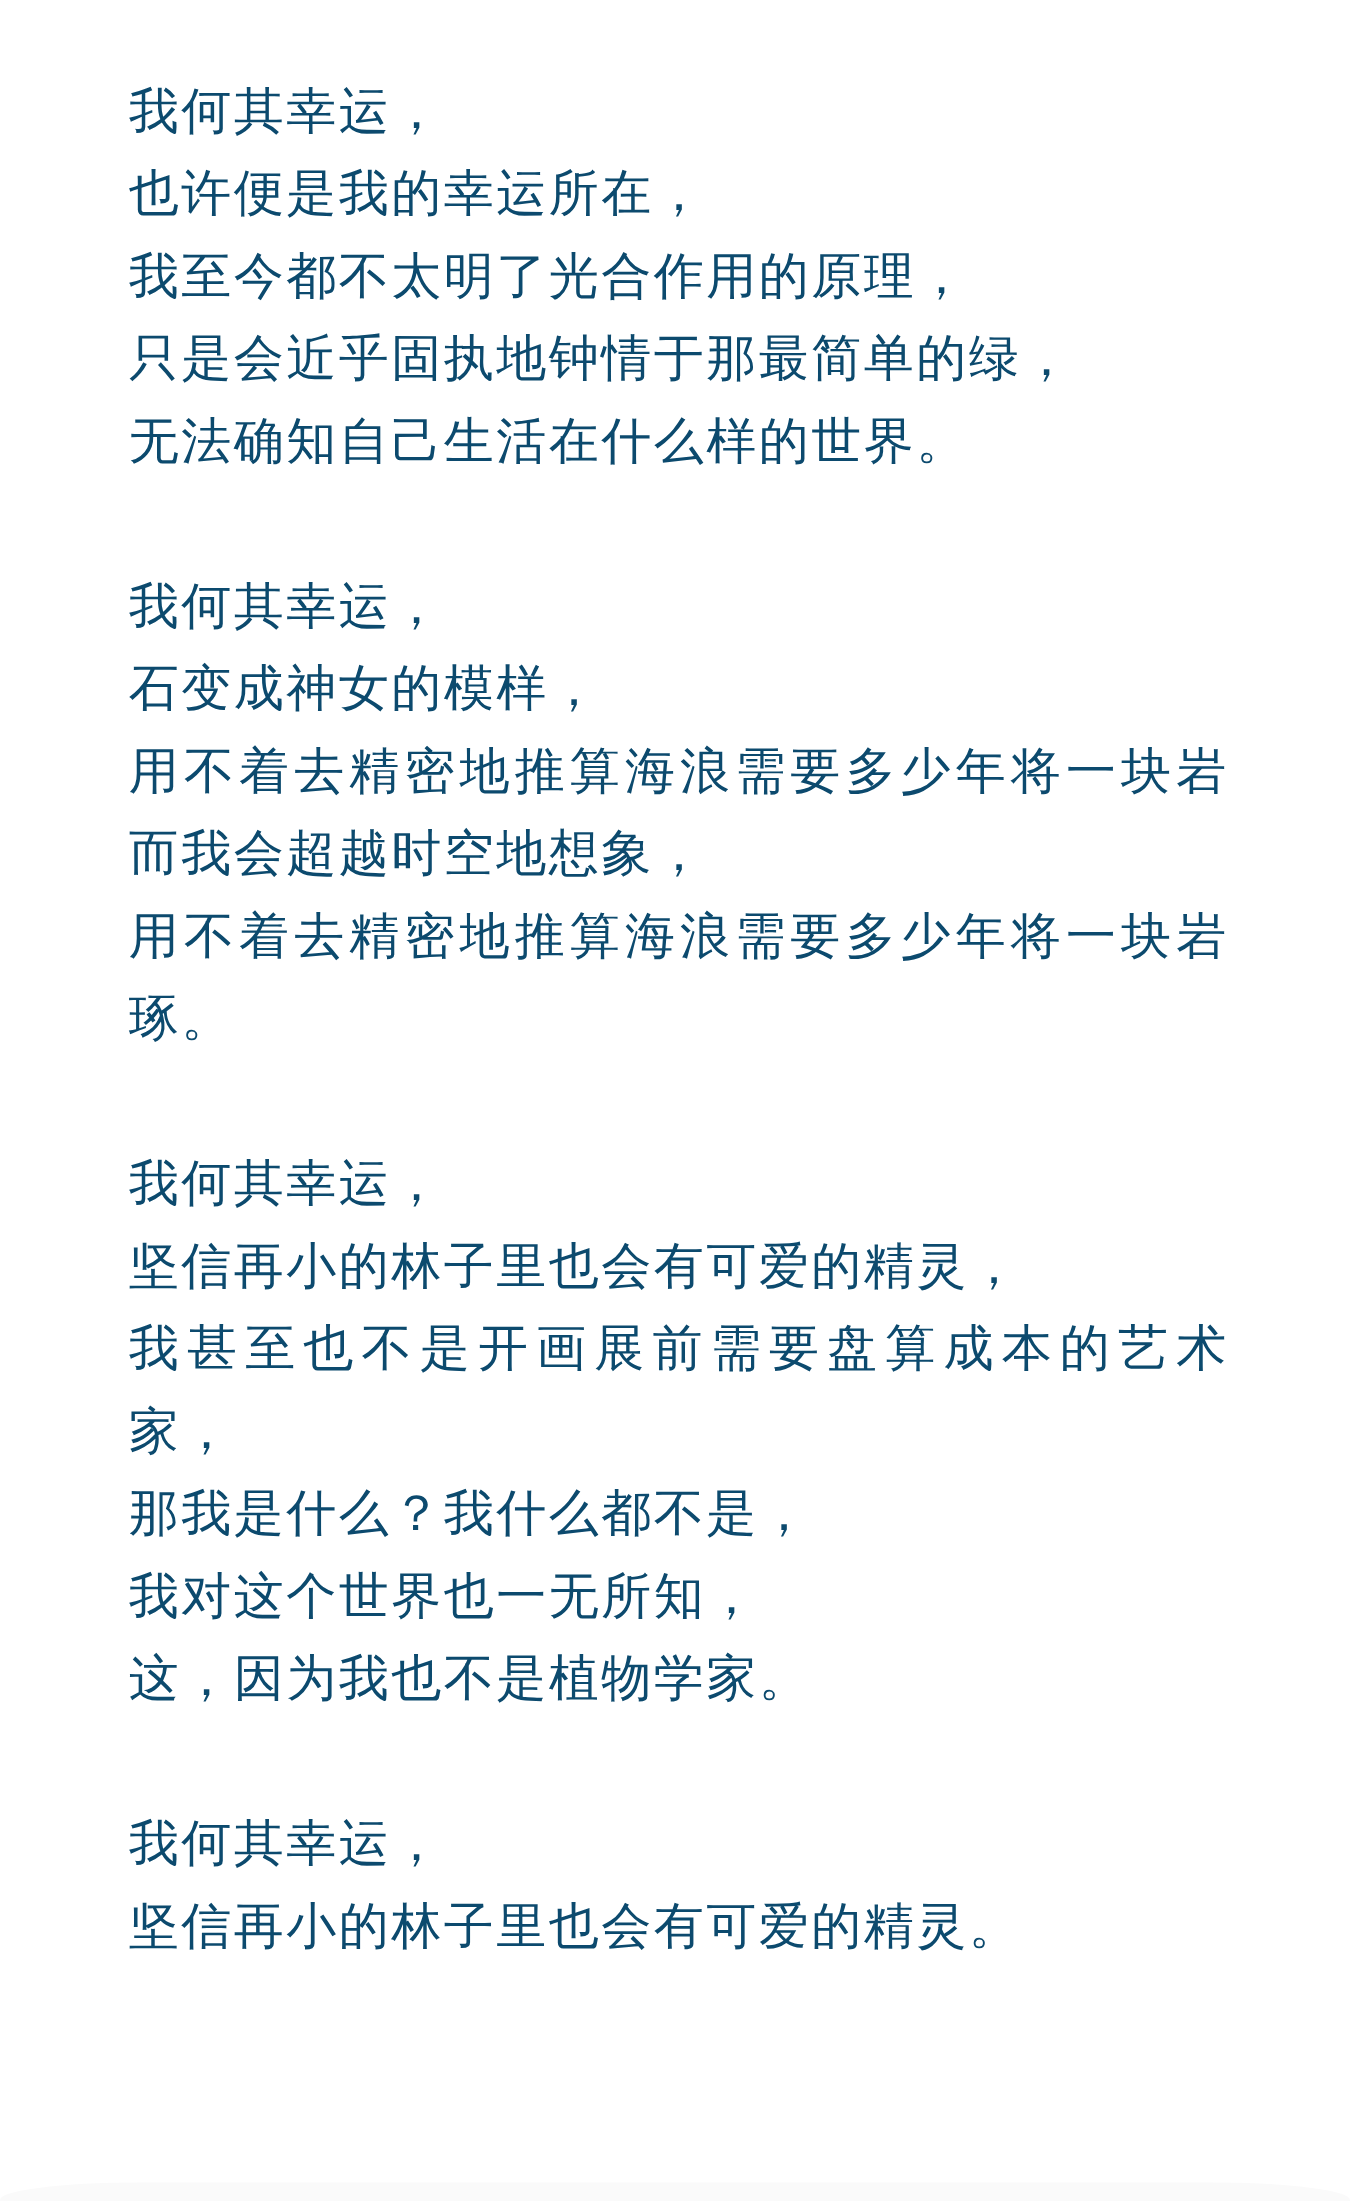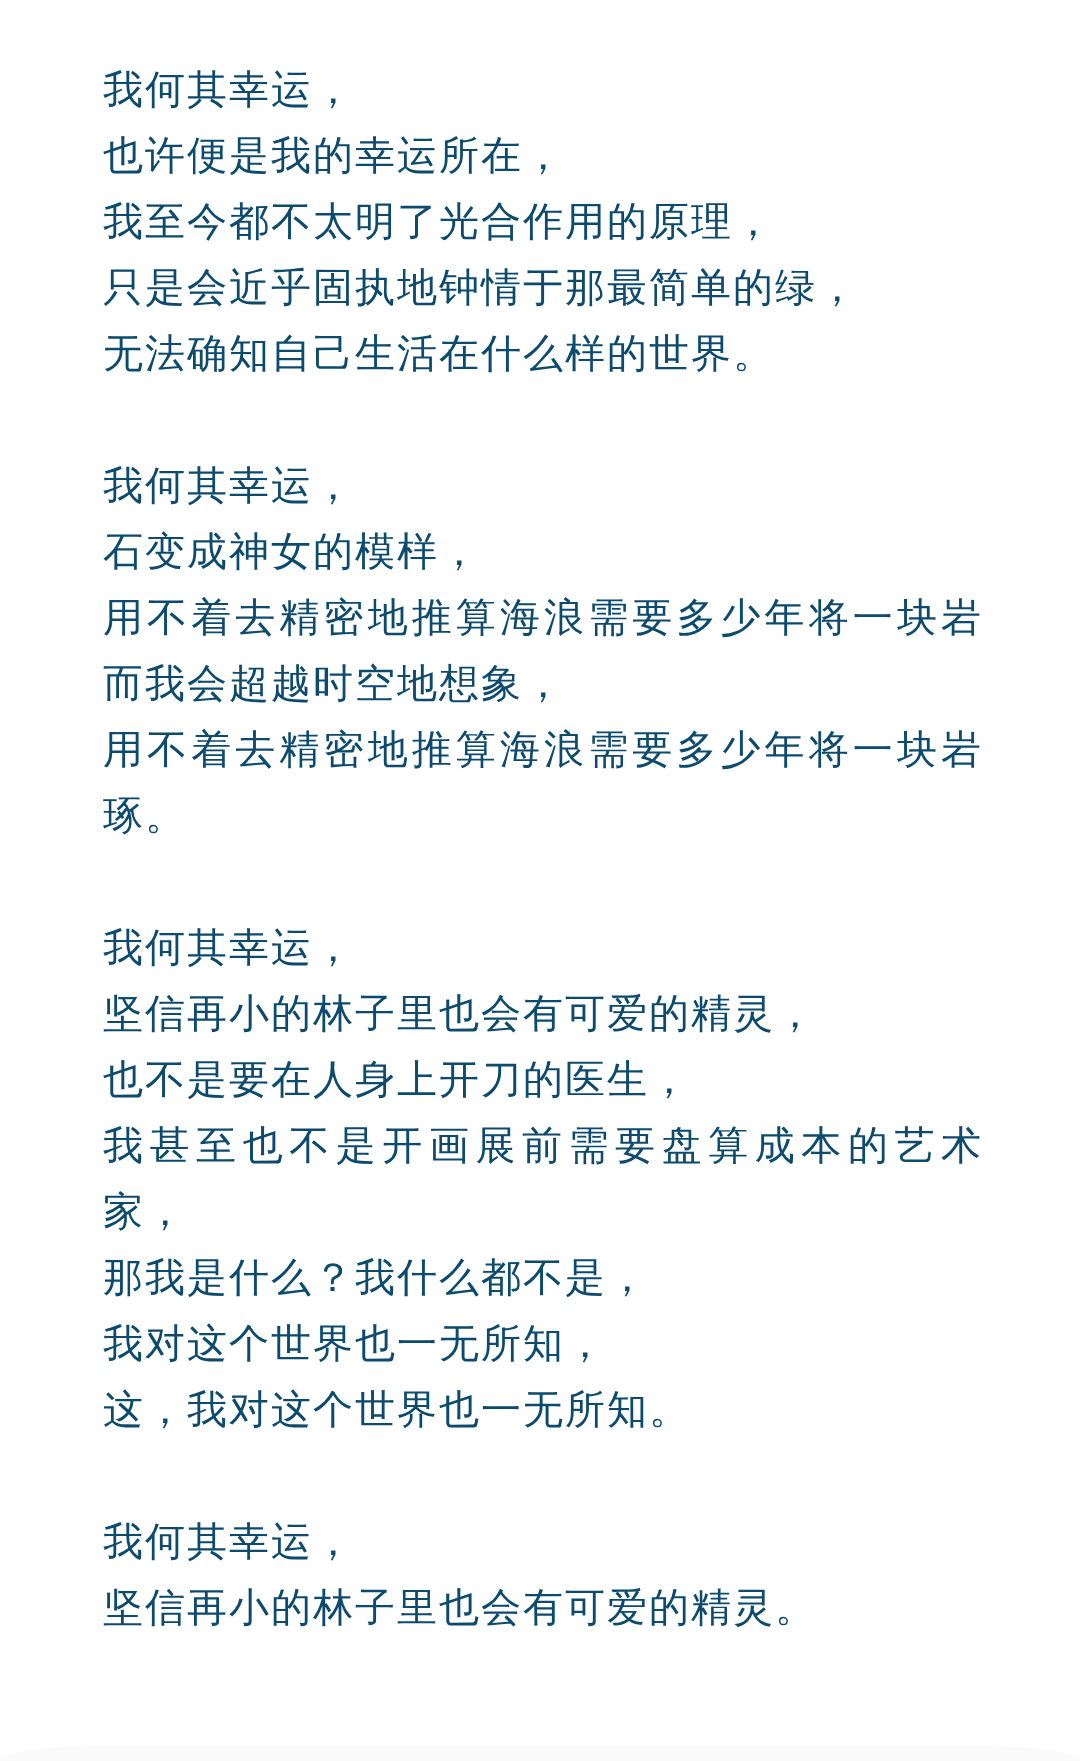--- a/index.html
+++ b/index.html
@@ -68,26 +68,25 @@
         <div class="line">我何其幸运，</div>
         <div class="line">石变成神女的模样，</div>
         <div class="line justify">用不着去精密地推算海浪需要多少年将一块岩</div>
         <div class="line">而我会超越时空地想象，</div>
         <div class="line justify">用不着去精密地推算海浪需要多少年将一块岩</div>
         <div class="line">琢。</div>
       </div>
       <div class="stanza">
         <div class="line">我何其幸运，</div>
         <div class="line">坚信再小的林子里也会有可爱的精灵，</div>
-        <div class="line">也不是要在人身上开刀的医生，</div>
         <div class="line justify">我甚至也不是开画展前需要盘算成本的艺术</div>
         <div class="line">家，</div>
         <div class="line">那我是什么？我什么都不是，</div>
         <div class="line">我对这个世界也一无所知，</div>
-        <div class="line">这，我对这个世界也一无所知。</div>
+        <div class="line">这，因为我也不是植物学家。</div>
       </div>
       <div class="stanza">
         <div class="line">我何其幸运，</div>
         <div class="line">坚信再小的林子里也会有可爱的精灵。</div>
       </div>
     </div>
   <div class="bottom-card" style="background: rgb(250, 250, 250);"></div>
 </div>
 
 </body></html>

